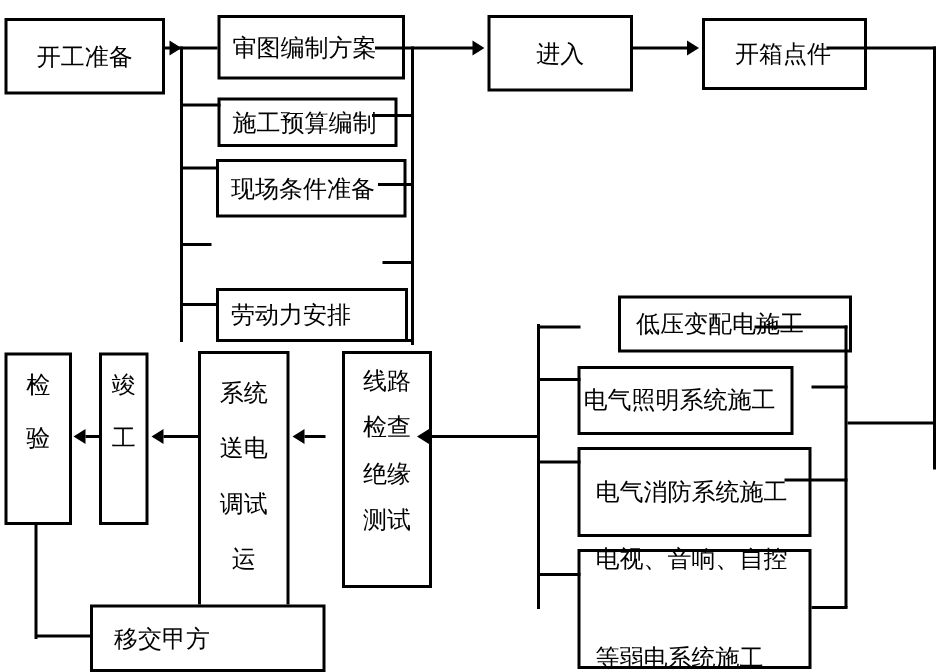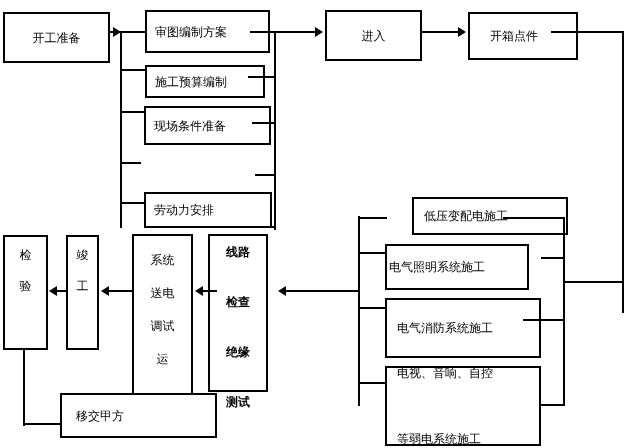--- a/index.html
+++ b/index.html
@@ -2,21 +2,21 @@
 <html><head>
 <meta charset="utf-8">
 <style>
   html,body{margin:0;padding:0;background:#fff;}
   .canvas{
     position:relative;
     width:630px;height:448px;
     background:#ffffff;
     overflow:hidden;
     font-family:"DejaVu Sans",sans-serif;
-    font-size:12px;color:#000;text-align:right;
+    font-size:16px;color:#000;text-align:right;
   }
   .box{
     position:absolute;
     border:2px solid #000;
     background:#fff;
     box-sizing:border-box;
     display:flex;
     align-items:center;
     line-height:1;
     white-space:nowrap;
@@ -95,28 +95,28 @@
     <span>工</span>
   </div>
 
   <div class="box vbox" style="left:132px;top:234px;width:61px;height:178px;padding-top:18px;gap:21px;">
     <span>系统</span>
     <span>送电</span>
     <span>调试</span>
     <span>运</span>
   </div>
 
-  <div class="box vbox" style="left:208px;top:234px;width:60px;height:158px;padding-top:10px;gap:38px;font-weight:bold;">
+  <div class="box vbox" style="left:228px;top:234px;width:60px;height:158px;padding-top:10px;gap:15px;">
     <span>线路</span>
     <span>检查</span>
     <span>绝缘</span>
     <span>测试</span>
   </div>
 
-  <div class="box" style="left:60px;top:393px;width:157px;height:45px;padding-left:14px;">
+  <div class="box" style="left:60px;top:403px;width:157px;height:45px;padding-left:14px;">
     <span>移交甲方</span>
   </div>
 
   <div class="hl" style="left:110px;top:31px;width:35px;"></div>
   <div class="ar arr" style="left:113px;top:27px;"></div>
   <div class="vl" style="left:120px;top:31px;height:197px;"></div>
   <div class="hl" style="left:122px;top:69px;width:25px;"></div>
   <div class="hl" style="left:122px;top:111px;width:24px;"></div>
   <div class="hl" style="left:122px;top:162px;width:19px;"></div>
   <div class="hl" style="left:122px;top:202px;width:24px;"></div>

